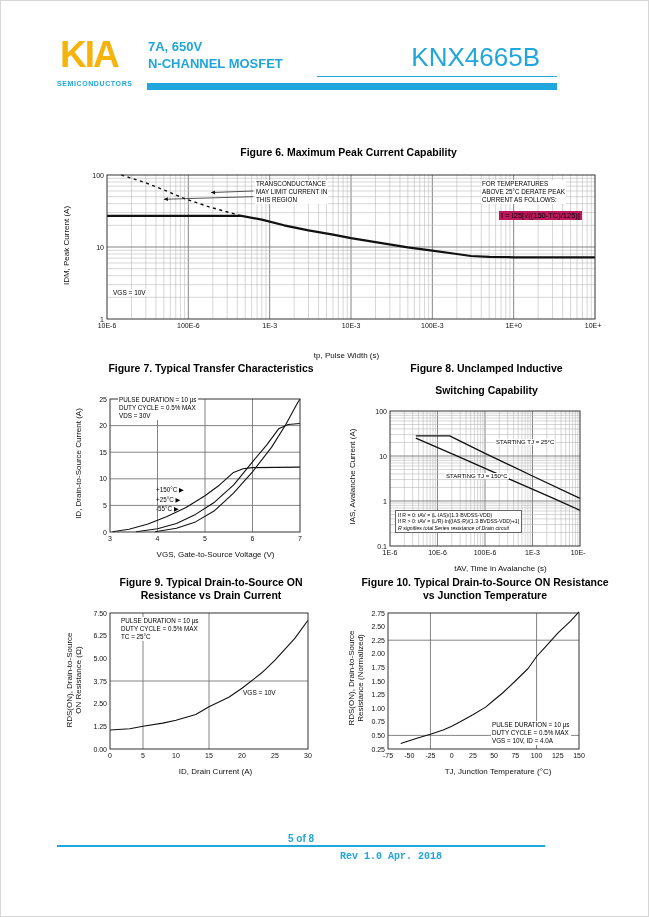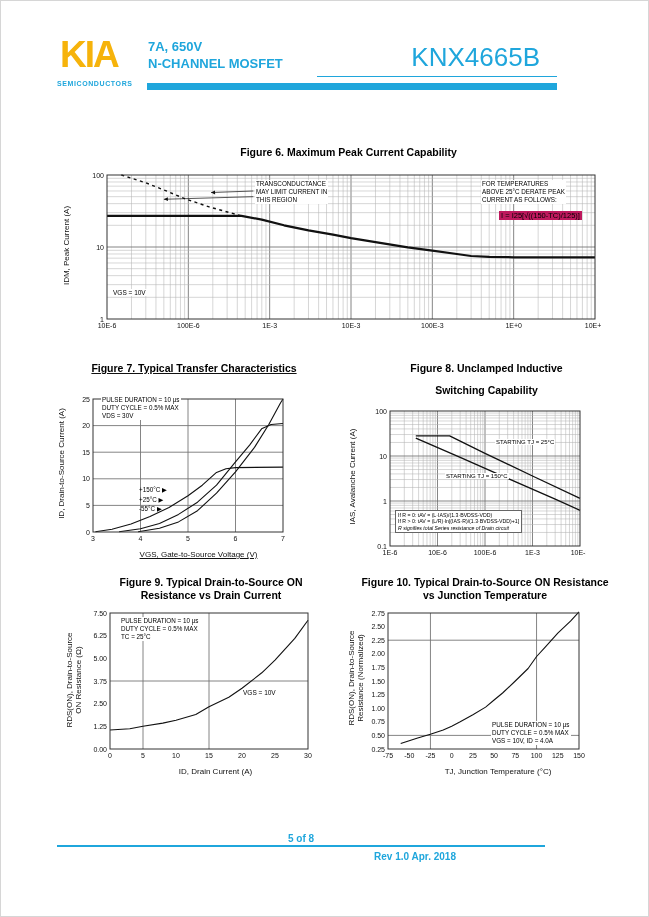--- a/index.html
+++ b/index.html
@@ -147,23 +147,24 @@
       <div>THIS REGION</div>
     </div>
     <div class="note" style="left:410px;top:13px;">
       <div>FOR TEMPERATURES</div>
       <div>ABOVE 25°C DERATE PEAK</div>
       <div>CURRENT AS FOLLOWS:</div>
     </div>
     <div class="formula" style="left:428px;top:44px;">I = I25[√((150-TC)/125)]</div>
     <div class="clabel" style="left:41px;top:122px;">VGS = 10V</div>
   </div>
-</div>
-
-<div class="fig" style="left:40px;top:362px;width:278px;text-decoration:underline;">
+  <div class="xlab" style="padding-left:36px;">tp, Pulse Width (s)</div>
+</div>
+
+<div class="fig" style="left:57px;top:362px;width:278px;">
   <div class="figtitle" style="padding-left:30px;margin-bottom:7px;">Figure 7. Typical Transfer Characteristics</div>
   <div class="plotrow">
     <svg width="235" height="166">
         <line x1="86.5" x2="86.5" y1="17" y2="150" stroke="#777" stroke-width="0.9"></line>
         <line x1="134" x2="134" y1="17" y2="150" stroke="#777" stroke-width="0.9"></line>
         <line x1="181.5" x2="181.5" y1="17" y2="150" stroke="#777" stroke-width="0.9"></line>
         <line y1="123.4" y2="123.4" x1="39" x2="229" stroke="#777" stroke-width="0.9"></line>
         <line y1="96.8" y2="96.8" x1="39" x2="229" stroke="#777" stroke-width="0.9"></line>
         <line y1="70.2" y2="70.2" x1="39" x2="229" stroke="#777" stroke-width="0.9"></line>
         <line y1="43.599999999999994" y2="43.599999999999994" x1="39" x2="229" stroke="#777" stroke-width="0.9"></line>
@@ -279,20 +280,21 @@
       </svg>
     <div class="yl" style="left:-77px;top:71px;">IAS, Avalanche Current (A)</div>
     <div class="clabel" style="left:141px;top:38px;font-size:6px;">STARTING TJ = 25°C</div>
     <div class="clabel" style="left:91px;top:72px;font-size:6px;">STARTING TJ = 150°C</div>
     <div class="note boxed" style="left:41px;top:109px;">
       <div>If R = 0: tAV = (L·IAS)/(1.3·BVDSS-VDD)</div>
       <div>If R &gt; 0: tAV = (L/R)·ln[(IAS·R)/(1.3·BVDSS-VDD)+1]</div>
       <div style="font-style:italic;">R signifies total Series resistance of Drain circuit</div>
     </div>
   </div>
+  <div class="xlab" style="padding-left:36px;">tAV, Time in Avalanche (s)</div>
 </div>
 
 <div class="fig" style="left:57px;top:576px;width:278px;">
   <div class="figtitle" style="padding-left:30px;">Figure 9. Typical Drain-to-Source ON</div>
   <div class="figtitle" style="padding-left:30px;margin-bottom:3px;">Resistance vs Drain Current</div>
   <div class="plotrow">
     <svg width="243" height="160">
         <line x1="72" x2="72" y1="8" y2="144" stroke="#777" stroke-width="0.9"></line>
         <line x1="138" x2="138" y1="8" y2="144" stroke="#777" stroke-width="0.9"></line>
         <line y1="76" y2="76" x1="39" x2="237" stroke="#777" stroke-width="0.9"></line>
@@ -368,13 +370,13 @@
       <div>PULSE DURATION = 10 μs</div>
       <div>DUTY CYCLE = 0.5% MAX</div>
       <div>VGS = 10V, ID = 4.0A</div>
     </div>
   </div>
   <div class="xlab" style="padding-left:26px;">TJ, Junction Temperature (°C)</div>
 </div>
 
 <div class="abs cyanbar" style="left:57px;top:845px;width:488px;height:2px;"></div>
 <div class="abs foot" style="left:57px;top:833px;width:488px;text-align:center;">5 of 8</div>
-<div class="abs foot" style="left:340px;top:851px;width:150px;text-align:center;">Rev 1.0 Apr. 2018</div>
+<div class="abs foot" style="left:340px;top:851px;width:150px;text-align:left;font-family:Liberation Mono, monospace;">Rev 1.0 Apr. 2018</div>
 
 </body></html>

